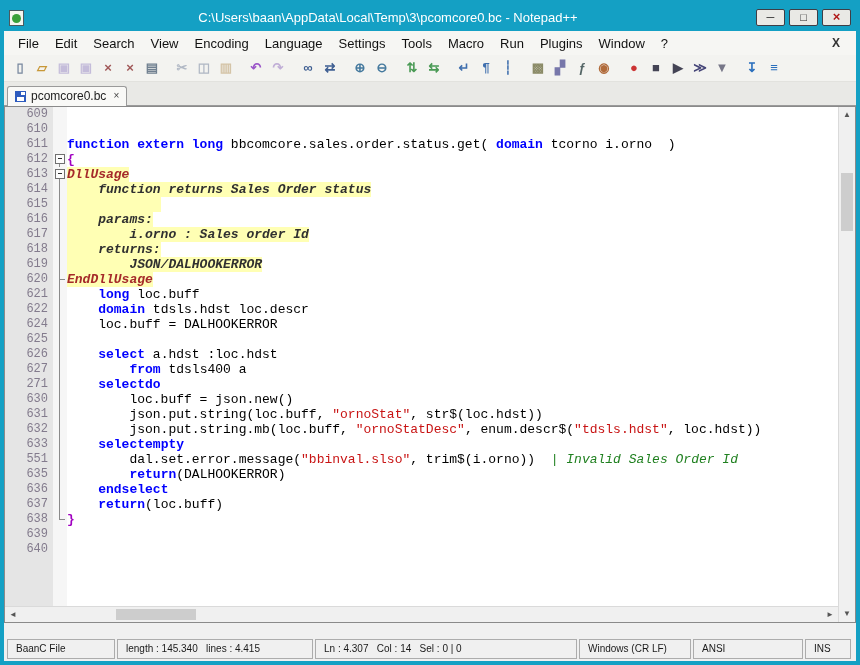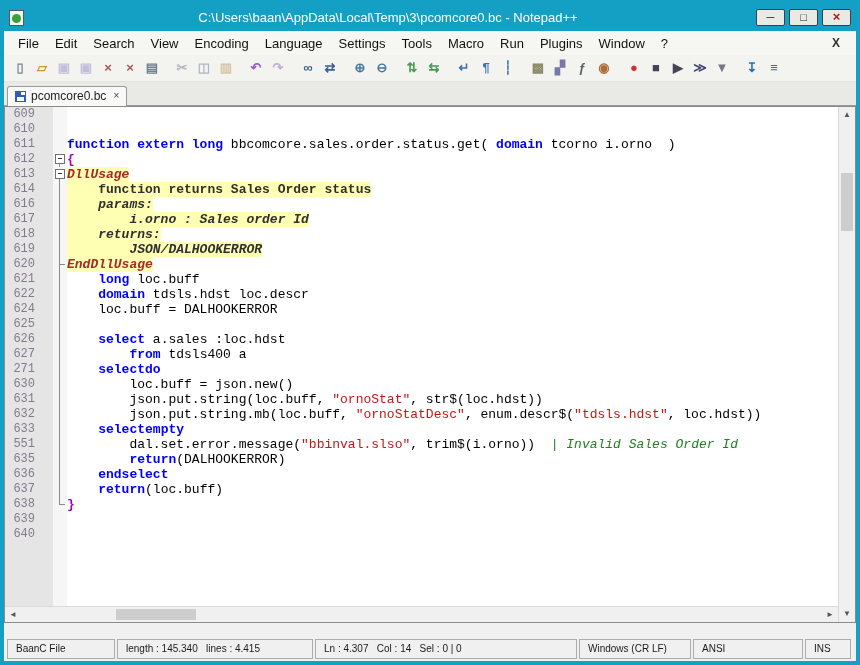--- a/index.html
+++ b/index.html
@@ -27,21 +27,21 @@
   .tab{display:flex;align-items:center;background:#F9F9F7;border:1px solid #9A9A9A;border-bottom:none;padding:2px 7px 3px;font-size:12px;color:#222;border-radius:3px 3px 0 0;position:relative;top:1px}
   .floppy{width:11px;height:11px;background:#2D5BBE;margin-right:5px;position:relative;flex:none}
   .floppy::before{content:"";position:absolute;right:1px;top:1px;width:4px;height:3px;background:#fff}
   .floppy::after{content:"";position:absolute;left:2px;bottom:1px;width:7px;height:4px;background:#fff}
   .tab-close{margin-left:7px;font-size:10px;color:#444;line-height:10px}
 
   .main{flex:1;display:flex;min-height:0;background:#fff;border:1px solid #8A8A8A}
   .edit-col{flex:1;display:flex;flex-direction:column;min-width:0}
   .code-area{flex:1;overflow:hidden;background:linear-gradient(to right,#E5E5E5 0,#E5E5E5 48px,#F6F6F6 48px,#F6F6F6 62px,#FFF 62px);font-family:"Liberation Mono","DejaVu Sans Mono",monospace;font-size:13px}
   .cl{display:flex;height:15px;line-height:15px;white-space:pre}
-  .ln{width:48px;text-align:right;padding-right:18px;color:#837B8D;font-size:12px;flex:none}
+  .ln{width:48px;text-align:right;padding-right:5px;color:#837B8D;font-size:12px;flex:none}
   .fold{width:14px;flex:none;position:relative}
   .fold .tail{position:absolute;left:6px;top:12px;bottom:0;width:1px;background:#8a8a8a}
   .f-line::before{content:"";position:absolute;left:6px;top:0;bottom:0;width:1px;background:#8a8a8a}
   .f-tee::before{content:"";position:absolute;left:6px;top:0;bottom:0;width:1px;background:#8a8a8a}
   .f-tee::after{content:"";position:absolute;left:6px;top:7px;width:6px;height:1px;background:#8a8a8a}
   .f-end::before{content:"";position:absolute;left:6px;top:0;height:8px;width:1px;background:#8a8a8a}
   .f-end::after{content:"";position:absolute;left:6px;top:7px;width:6px;height:1px;background:#8a8a8a}
   .f-box::before{content:"";position:absolute;left:2px;top:2px;width:8px;height:8px;border:1px solid #707070;background:#FCFCFC}
   .f-box::after{content:"";position:absolute;left:5px;top:6px;width:4px;height:1px;background:#303030}
   .code{flex:1;overflow:hidden;color:#000}
@@ -132,31 +132,32 @@
   </div>
 
   <div class="main">
     <div class="edit-col">
       <div class="code-area" id="editor-lines">
           <div class="cl"><span class="ln">609</span><span class="fold "></span><span class="code"></span></div>
           <div class="cl"><span class="ln">610</span><span class="fold "></span><span class="code"></span></div>
           <div class="cl"><span class="ln">611</span><span class="fold "></span><span class="code"><span style="color: rgb(0, 0, 255); font-weight: bold;">function extern long</span><span style="color: rgb(0, 0, 0);"> bbcomcore.sales.order.status.get( </span><span style="color: rgb(0, 0, 255); font-weight: bold;">domain</span><span style="color: rgb(0, 0, 0);"> tcorno i.orno  )</span></span></div>
           <div class="cl"><span class="ln">612</span><span class="fold f-box"><i class="tail"></i></span><span class="code"><span style="color: rgb(160, 0, 192); font-weight: bold;">{</span></span></div>
           <div class="cl"><span class="ln">613</span><span class="fold f-box"><i class="tail"></i></span><span class="code"><span class="hl" style="background: rgb(255, 255, 180);"><span style="color: rgb(165, 42, 42); font-weight: bold; font-style: italic;">DllUsage</span></span></span></div>
-          <div class="cl"><span class="ln">614</span><span class="fold f-line"></span><span class="code"><span class="hl" style="background: rgb(255, 255, 180);"><span style="color: rgb(48, 48, 48); font-weight: bold; ">    function returns Sales Order status</span></span></span></div>
+          <div class="cl"><span class="ln">614</span><span class="fold f-line"></span><span class="code"><span class="hl" style="background: rgb(255, 255, 180);"><span style="color: rgb(48, 48, 48); font-weight: bold; font-style: italic;">    function returns Sales Order status</span></span></span></div>
+          <div class="cl"><span class="ln">615</span><span class="fold f-line"></span><span class="code"><span class="hl" style="background: rgb(255, 255, 180);"><span style="color: rgb(48, 48, 48); font-weight: bold; font-style: italic;">            </span></span></span></div>
           <div class="cl"><span class="ln">616</span><span class="fold f-line"></span><span class="code"><span class="hl" style="background: rgb(255, 255, 180);"><span style="color: rgb(48, 48, 48); font-weight: bold; font-style: italic;">    params:</span></span></span></div>
           <div class="cl"><span class="ln">617</span><span class="fold f-line"></span><span class="code"><span class="hl" style="background: rgb(255, 255, 180);"><span style="color: rgb(48, 48, 48); font-weight: bold; font-style: italic;">        i.orno : Sales order Id</span></span></span></div>
           <div class="cl"><span class="ln">618</span><span class="fold f-line"></span><span class="code"><span class="hl" style="background: rgb(255, 255, 180);"><span style="color: rgb(48, 48, 48); font-weight: bold; font-style: italic;">    returns:</span></span></span></div>
           <div class="cl"><span class="ln">619</span><span class="fold f-line"></span><span class="code"><span class="hl" style="background: rgb(255, 255, 180);"><span style="color: rgb(48, 48, 48); font-weight: bold; font-style: italic;">        JSON/DALHOOKERROR</span></span></span></div>
           <div class="cl"><span class="ln">620</span><span class="fold f-tee"></span><span class="code"><span class="hl" style="background: rgb(255, 255, 180);"><span style="color: rgb(165, 42, 42); font-weight: bold; font-style: italic;">EndDllUsage</span></span></span></div>
           <div class="cl"><span class="ln">621</span><span class="fold f-line"></span><span class="code"><span style="color: rgb(0, 0, 0);">    </span><span style="color: rgb(0, 0, 255); font-weight: bold;">long</span><span style="color: rgb(0, 0, 0);"> loc.buff</span></span></div>
           <div class="cl"><span class="ln">622</span><span class="fold f-line"></span><span class="code"><span style="color: rgb(0, 0, 0);">    </span><span style="color: rgb(0, 0, 255); font-weight: bold;">domain</span><span style="color: rgb(0, 0, 0);"> tdsls.hdst loc.descr</span></span></div>
           <div class="cl"><span class="ln">624</span><span class="fold f-line"></span><span class="code"><span style="color: rgb(0, 0, 0);">    loc.buff = DALHOOKERROR</span></span></div>
           <div class="cl"><span class="ln">625</span><span class="fold f-line"></span><span class="code"></span></div>
-          <div class="cl"><span class="ln">626</span><span class="fold f-line"></span><span class="code"><span style="color: rgb(0, 0, 0);">    </span><span style="color: rgb(0, 0, 255); font-weight: bold;">select</span><span style="color: rgb(0, 0, 0);"> a.sales :loc.hdst</span></span></div>
+          <div class="cl"><span class="ln">626</span><span class="fold f-line"></span><span class="code"><span style="color: rgb(0, 0, 0);">    </span><span style="color: rgb(0, 0, 255); font-weight: bold;">select</span><span style="color: rgb(0, 0, 0);"> a.hdst :loc.hdst</span></span></div>
           <div class="cl"><span class="ln">627</span><span class="fold f-line"></span><span class="code"><span style="color: rgb(0, 0, 0);">        </span><span style="color: rgb(0, 0, 255); font-weight: bold;">from</span><span style="color: rgb(0, 0, 0);"> tdsls400 a</span></span></div>
           <div class="cl"><span class="ln">271</span><span class="fold f-line"></span><span class="code"><span style="color: rgb(0, 0, 0);">    </span><span style="color: rgb(0, 0, 255); font-weight: bold;">selectdo</span></span></div>
           <div class="cl"><span class="ln">630</span><span class="fold f-line"></span><span class="code"><span style="color: rgb(0, 0, 0);">        loc.buff = json.new()</span></span></div>
           <div class="cl"><span class="ln">631</span><span class="fold f-line"></span><span class="code"><span style="color: rgb(0, 0, 0);">        json.put.string(loc.buff, </span><span style="color: rgb(200, 20, 20);">"ornoStat"</span><span style="color: rgb(0, 0, 0);">, str$(loc.hdst))</span></span></div>
           <div class="cl"><span class="ln">632</span><span class="fold f-line"></span><span class="code"><span style="color: rgb(0, 0, 0);">        json.put.string.mb(loc.buff, </span><span style="color: rgb(200, 20, 20);">"ornoStatDesc"</span><span style="color: rgb(0, 0, 0);">, enum.descr$(</span><span style="color: rgb(200, 20, 20);">"tdsls.hdst"</span><span style="color: rgb(0, 0, 0);">, loc.hdst))</span></span></div>
           <div class="cl"><span class="ln">633</span><span class="fold f-line"></span><span class="code"><span style="color: rgb(0, 0, 0);">    </span><span style="color: rgb(0, 0, 255); font-weight: bold;">selectempty</span></span></div>
           <div class="cl"><span class="ln">551</span><span class="fold f-line"></span><span class="code"><span style="color: rgb(0, 0, 0);">        dal.set.error.message(</span><span style="color: rgb(200, 20, 20);">"bbinval.slso"</span><span style="color: rgb(0, 0, 0);">, trim$(i.orno))  </span><span style="color: rgb(32, 128, 32); font-style: italic;">| Invalid Sales Order Id</span></span></div>
           <div class="cl"><span class="ln">635</span><span class="fold f-line"></span><span class="code"><span style="color: rgb(0, 0, 0);">        </span><span style="color: rgb(0, 0, 255); font-weight: bold;">return</span><span style="color: rgb(0, 0, 0);">(DALHOOKERROR)</span></span></div>
           <div class="cl"><span class="ln">636</span><span class="fold f-line"></span><span class="code"><span style="color: rgb(0, 0, 0);">    </span><span style="color: rgb(0, 0, 255); font-weight: bold;">endselect</span></span></div>
           <div class="cl"><span class="ln">637</span><span class="fold f-line"></span><span class="code"><span style="color: rgb(0, 0, 0);">    </span><span style="color: rgb(0, 0, 255); font-weight: bold;">return</span><span style="color: rgb(0, 0, 0);">(loc.buff)</span></span></div>

